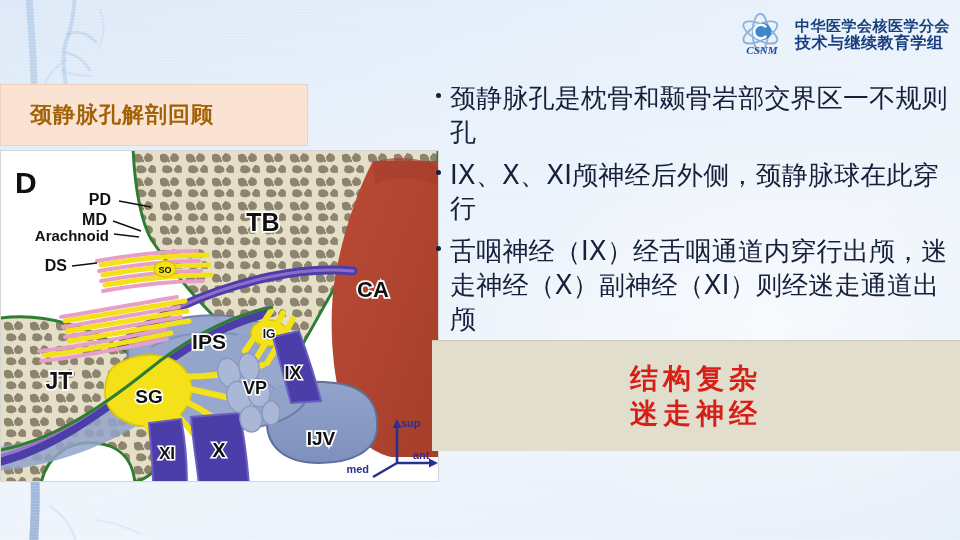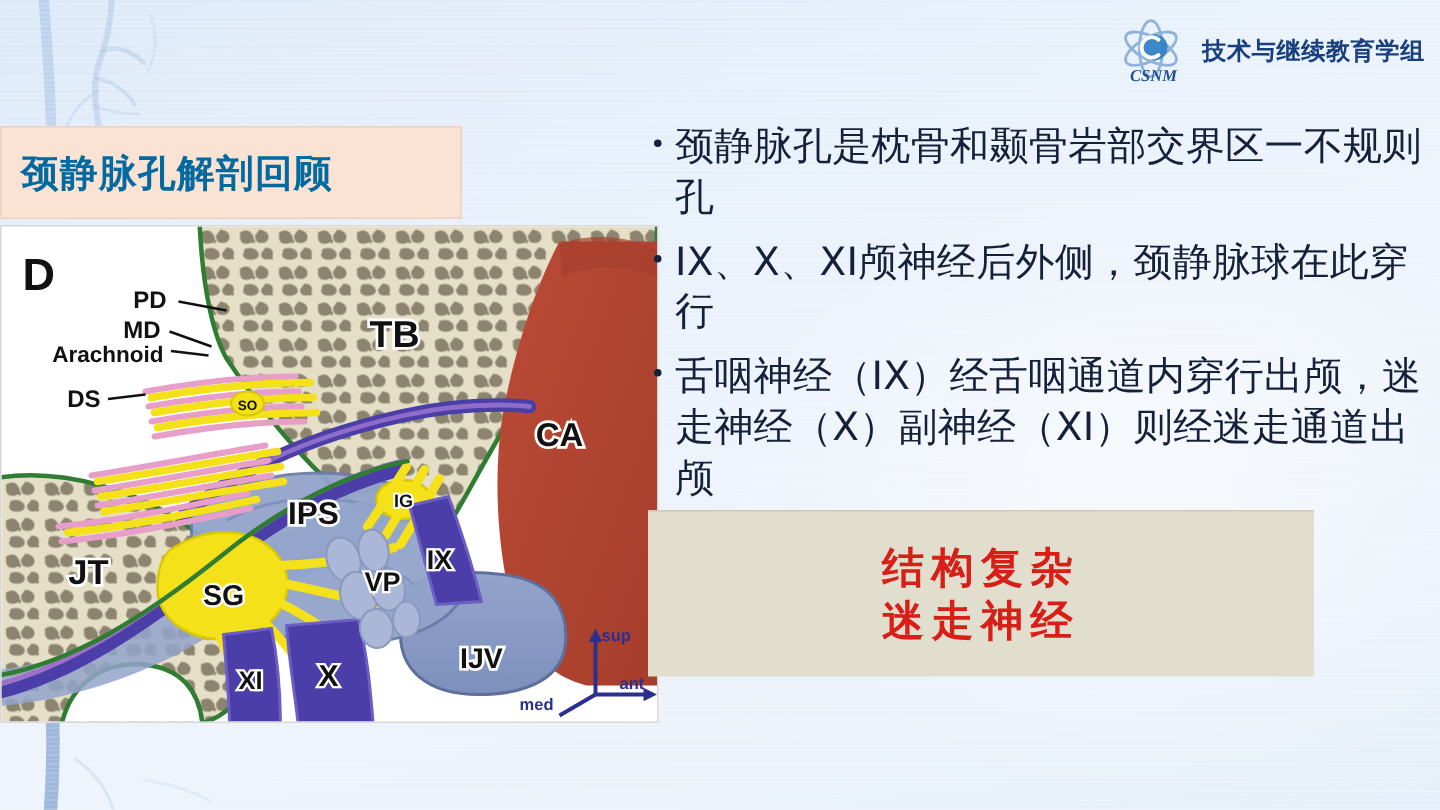--- a/index.html
+++ b/index.html
@@ -32,22 +32,22 @@
   .logo-l2{font-size:16px;font-weight:bold;color:#18407f;letter-spacing:.5px;text-align:left;}
 
   
   .title-box{
     position:absolute;left:0;top:84px;width:308px;height:62px;
     background:#fbe3d3;
     box-shadow:0 0 0 1px rgba(228,190,170,.5) inset;
     display:flex;align-items:center;
   }
   .title-text{
-    font-size:25px;font-weight:bold;color:#0369a1;
-    padding-left:14px;letter-spacing:1px;
+    font-size:22px;font-weight:bold;color:#a16207;
+    padding-left:30px;letter-spacing:1px;
     font-family:"DejaVu Serif","Liberation Serif",serif;
   }
 
   
   .figure{
     position:absolute;left:0;top:150px;width:437px;height:330px;
     background:#ffffff;border:1px solid #d6d6d6;overflow:hidden;
   }
   .figure svg{display:block;width:437px;height:330px;}
   .fig-lbl{font-family:"Liberation Sans",sans-serif;font-weight:bold;fill:#111;}
@@ -62,21 +62,21 @@
     background:#15203a;margin:11px 9px 0 4px;
   }
   .btext{
     font-size:26px;line-height:1.30;color:#15203a;
     font-family:"DejaVu Sans","Liberation Sans",sans-serif;
     letter-spacing:.2px;
   }
 
   
   .hl-box{
-    position:absolute;left:432px;top:340px;width:444px;height:110px;
+    position:absolute;left:432px;top:340px;width:528px;height:110px;
     background:#e2decd;border-top:1px solid #cfc9b4;
     display:flex;flex-direction:column;align-items:center;justify-content:center;
   }
   .hl-line{
     color:#d71f18;font-size:28px;font-weight:bold;line-height:1.25;
     letter-spacing:5px;
     font-family:"DejaVu Serif","Liberation Serif",serif;
   }
 </style>
 </head>
@@ -111,20 +111,21 @@
       <g fill="none" stroke="#7fa8d6" stroke-width="2.2" opacity=".85">
         <ellipse cx="28" cy="24" rx="22" ry="9" transform="rotate(-28 28 24)"></ellipse>
         <ellipse cx="28" cy="24" rx="22" ry="9" transform="rotate(28 28 24)"></ellipse>
         <ellipse cx="28" cy="24" rx="22" ry="9" transform="rotate(90 28 24)"></ellipse>
       </g>
       <circle cx="31" cy="23" r="10" fill="#2f7fc4" opacity=".92"></circle>
       <path d="M34 17 A8 8 0 1 0 34 29" fill="none" stroke="#ffffff" stroke-width="3" stroke-linecap="round"></path>
       <text x="30" y="49" text-anchor="middle" font-family="Liberation Serif, serif" font-size="13" font-weight="bold" font-style="italic" fill="#1d4f96">CSNM</text>
     </svg>
     <span class="logo-text">
+      <span class="logo-l1">中华医学会核医学分会</span>
       <span class="logo-l2">技术与继续教育学组</span>
     </span>
   </div>
 
   <div class="title-box">
     <span class="title-text">颈静脉孔解剖回顾</span>
   </div>
 
   <div class="figure">
     <svg viewBox="0 0 437 330">

